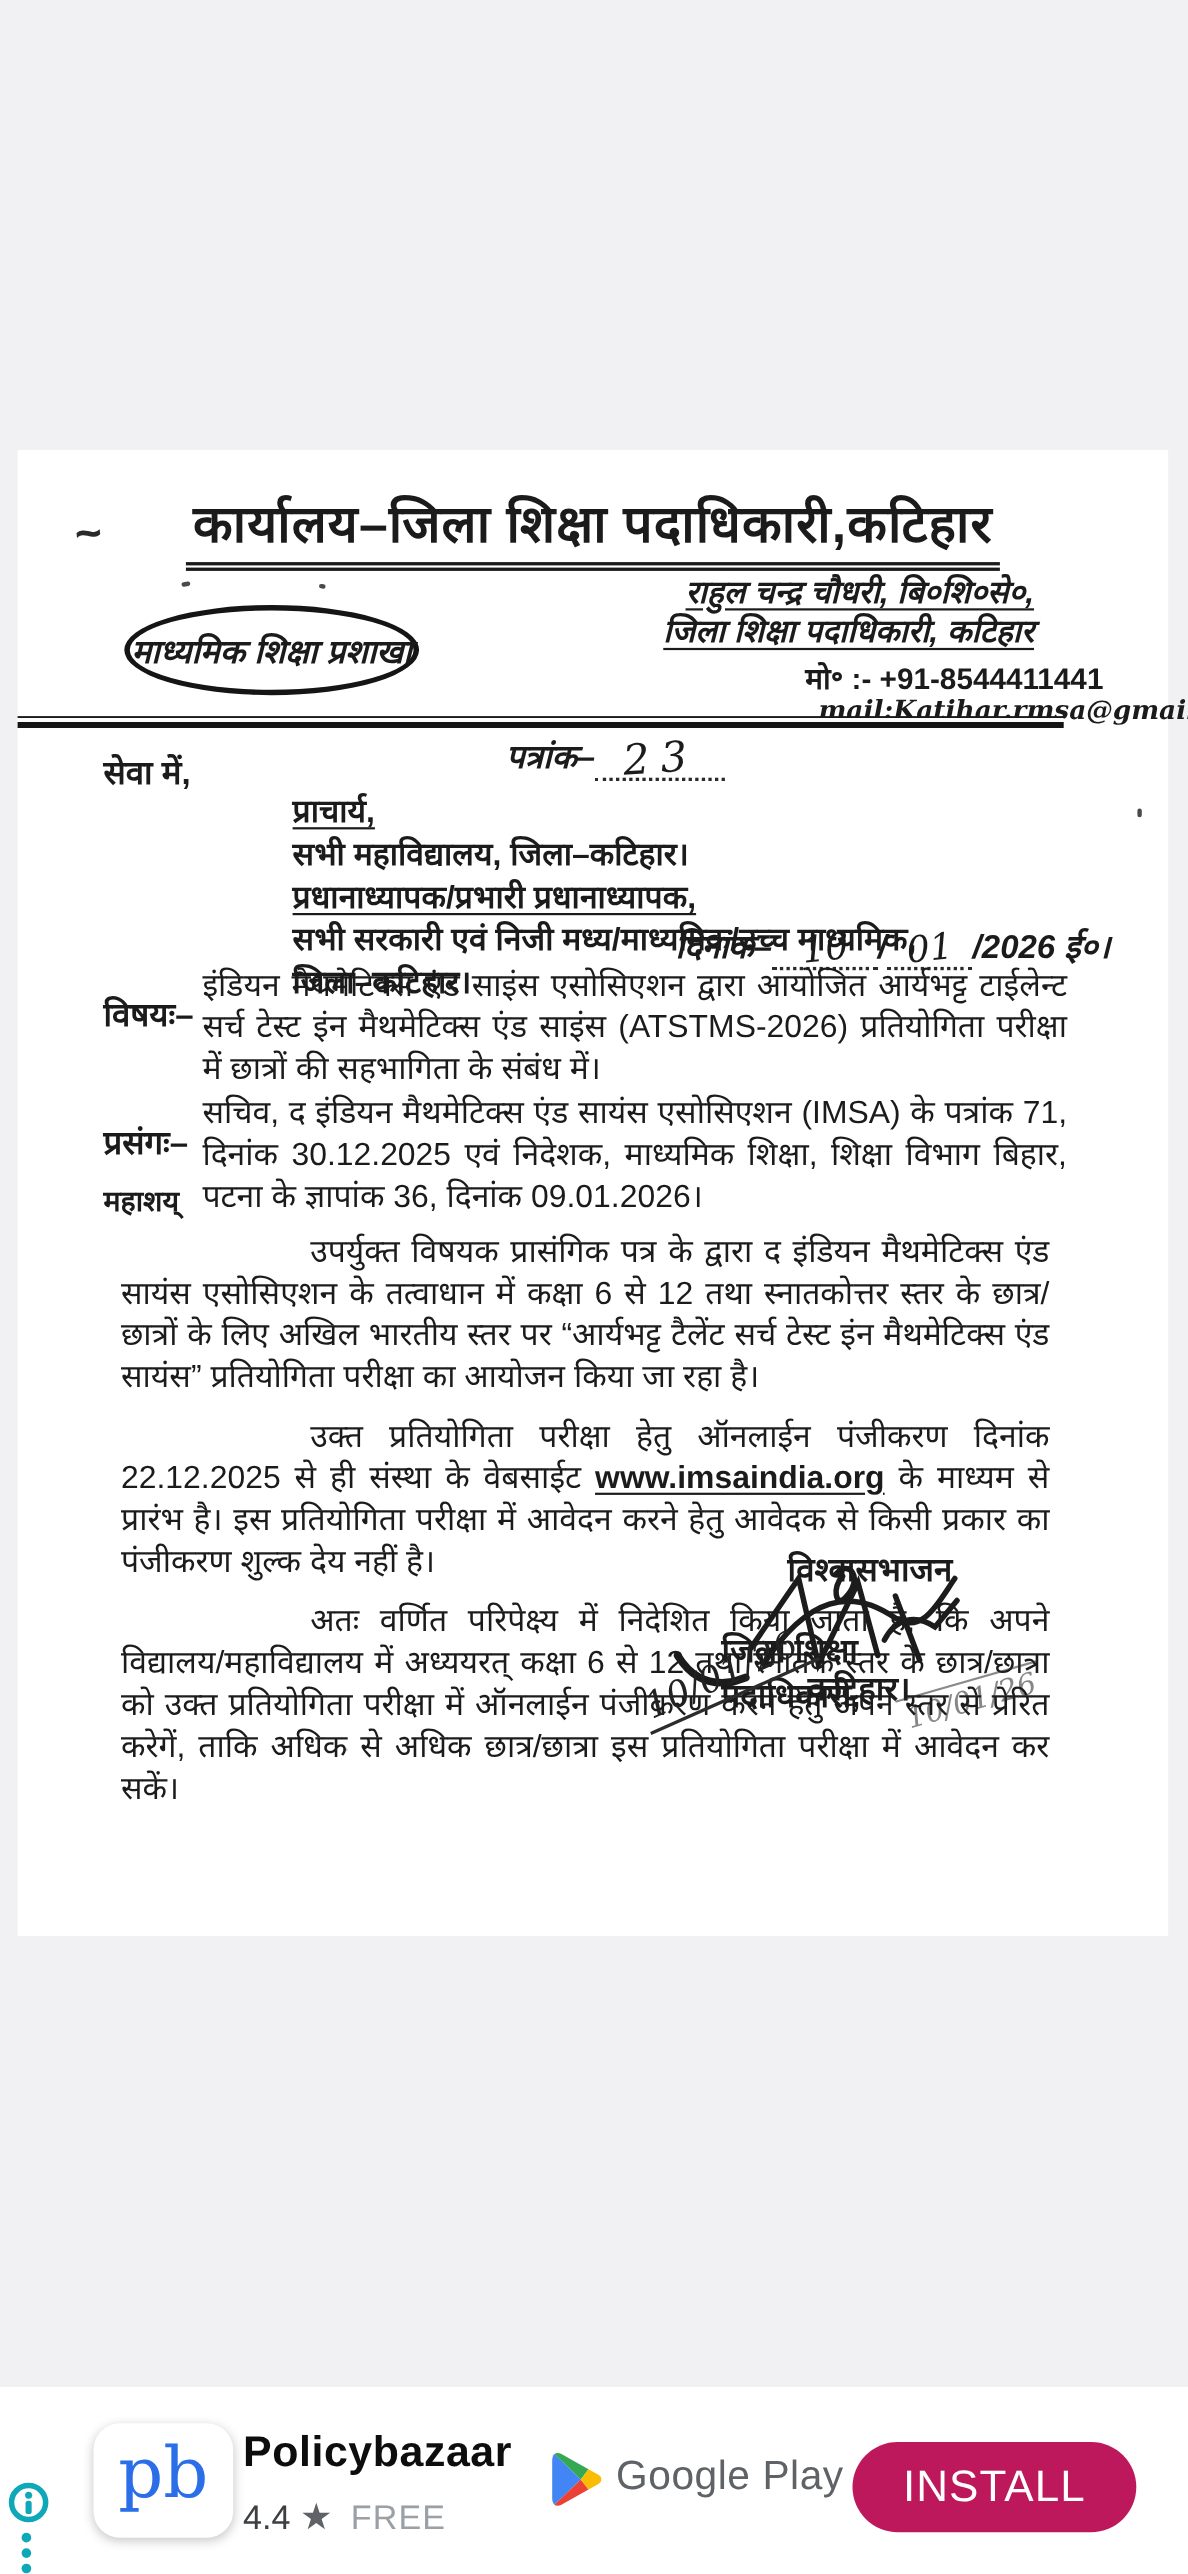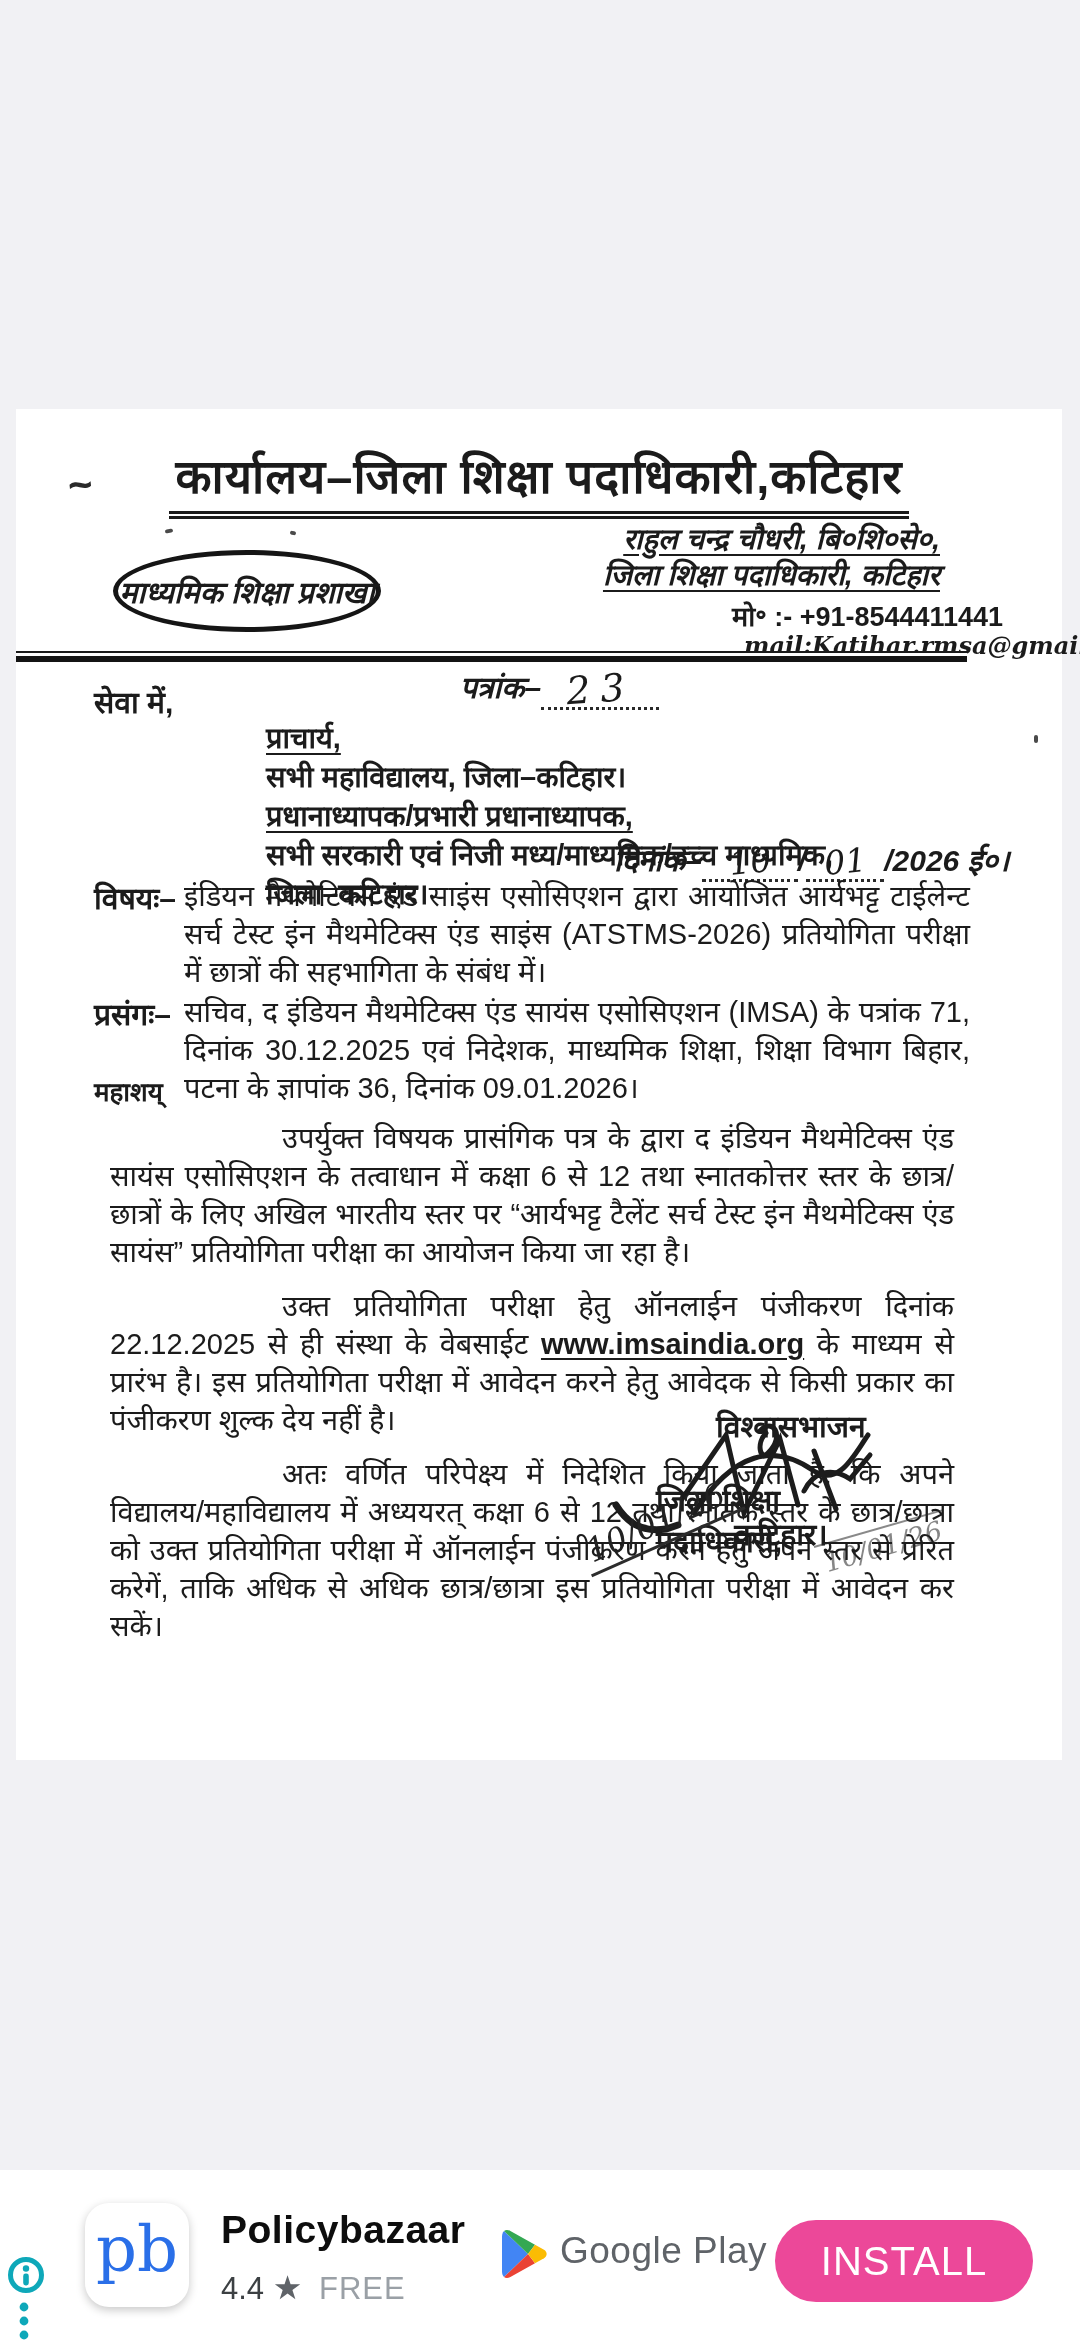--- a/index.html
+++ b/index.html
@@ -42,21 +42,21 @@
   .hw{font-family:"DejaVu Serif",serif;font-style:italic;font-weight:400;display:inline-block;}
   .ref-line .blank{width:118px;}
   .ref-line .hw{font-size:38px;letter-spacing:10px;transform:rotate(-4deg) translateY(4px);}
   .to-label{left:78px;top:272px;font-size:30px;font-weight:700;}
   .recipients{left:250px;top:310px;font-size:29px;font-weight:600;line-height:39px;}
   .recipients .u{text-decoration:underline;text-underline-offset:5px;}
   .date-line{left:598px;top:430px;font-size:30px;white-space:nowrap;}
   .date-line .blank{width:96px;}
   .date-line .blank.m{width:78px;}
   .date-line .hw{font-size:33px;transform:rotate(-6deg) translateY(2px);}
-  .row-label{left:78px;font-size:30px;font-weight:700;}
+  .row-label{left:78px;font-size:30px;font-weight:700;margin-top:24px;}
   .row-text{left:168px;width:786px;font-size:29px;font-weight:500;line-height:38px;text-align:justify;}
   .subj-label{top:468px;}
   .subj-text{top:468px;}
   .ref2-label{top:584px;}
   .ref2-text{top:584px;}
   .greeting{left:78px;top:664px;font-size:26px;font-weight:700;}
   .paras{left:78px;top:694px;width:876px;font-size:29px;font-weight:500;line-height:38px;text-align:justify;}
   .paras p{margin:16px;text-indent:172px;}
   .weblink{font-weight:700;text-decoration:underline;text-underline-offset:4px;}
   .closing{left:700px;top:996px;font-size:30px;font-weight:600;}
@@ -78,37 +78,37 @@
   .speck.s3{left:1018px;top:326px;width:4px;height:8px;}
   .speck.s4{left:296px;top:1180px;width:4px;height:3px;opacity:.35;}
   
   .banner{
     position:absolute;left:0;top:2170px;width:1080px;height:170px;background:#ffffff;
   }
   .banner *{box-sizing:border-box;}
   .info-icon{position:absolute;left:7px;top:86px;}
   .dots-icon{position:absolute;left:19px;top:132px;}
   .app-icon{
-    position:absolute;left:85px;top:33px;width:104px;height:104px;border-radius:24px;background:#ffffff;
+    position:absolute;left:85px;top:33px;width:127px;height:104px;border-radius:24px;background:#ffffff;
     box-shadow:0 3px 10px rgba(0,0,0,.22);
     display:flex;align-items:center;justify-content:center;
   }
   .app-icon span{
     font-family:"DejaVu Serif",serif;font-size:64px;color:#2a6fe8;line-height:1;
     transform:translateY(-6px);
   }
   .app-title{position:absolute;left:221px;top:38px;font-size:39px;font-weight:700;color:#0d0d0d;letter-spacing:.5px;}
   .rating-row{position:absolute;left:221px;top:98px;font-size:31px;color:#3c4043;}
   .rating-row .star{color:#5f6368;font-size:33px;}
   .rating-row .free{color:#9aa0a6;margin-left:8px;letter-spacing:1px;}
   .play-logo{position:absolute;left:500px;top:58px;}
   .play-text{position:absolute;left:560px;top:60px;font-size:37px;color:#5f6368;letter-spacing:.5px;}
   .install-btn{
     position:absolute;left:775px;top:50px;width:258px;height:82px;border-radius:41px;
-    background:#ec4899;border:none;display:flex;align-items:center;justify-content:center;
+    background:#be185d;border:none;display:flex;align-items:center;justify-content:center;
     color:#ffffff;font-size:40px;font-family:"Liberation Sans",sans-serif;letter-spacing:1px;cursor:pointer;
   }
 </style>
 </head>
 <body>
 
 <div class="screen">
 
   <div class="doc">
 

